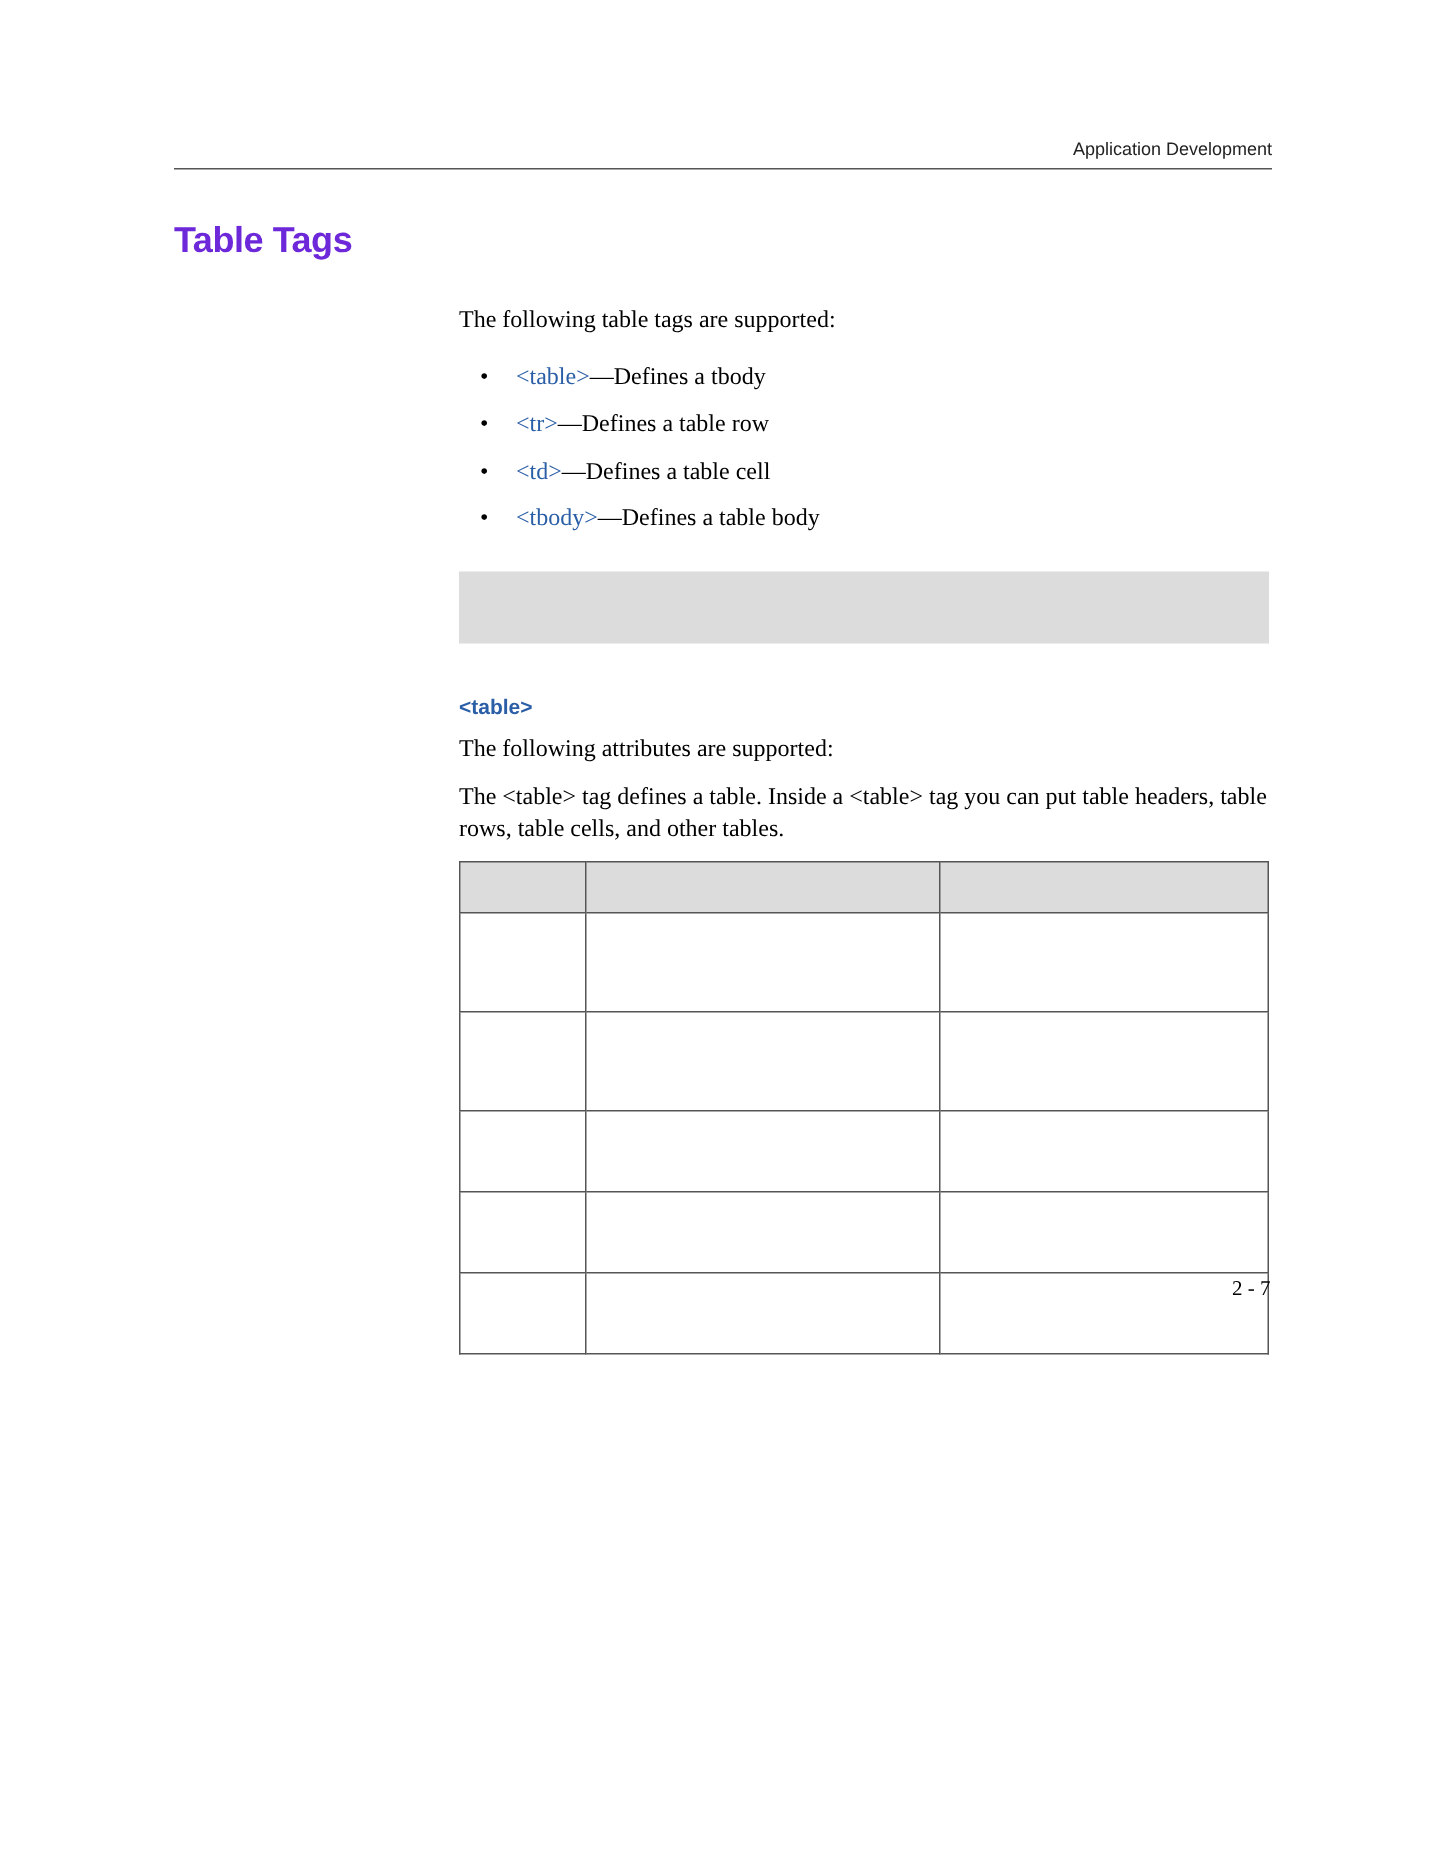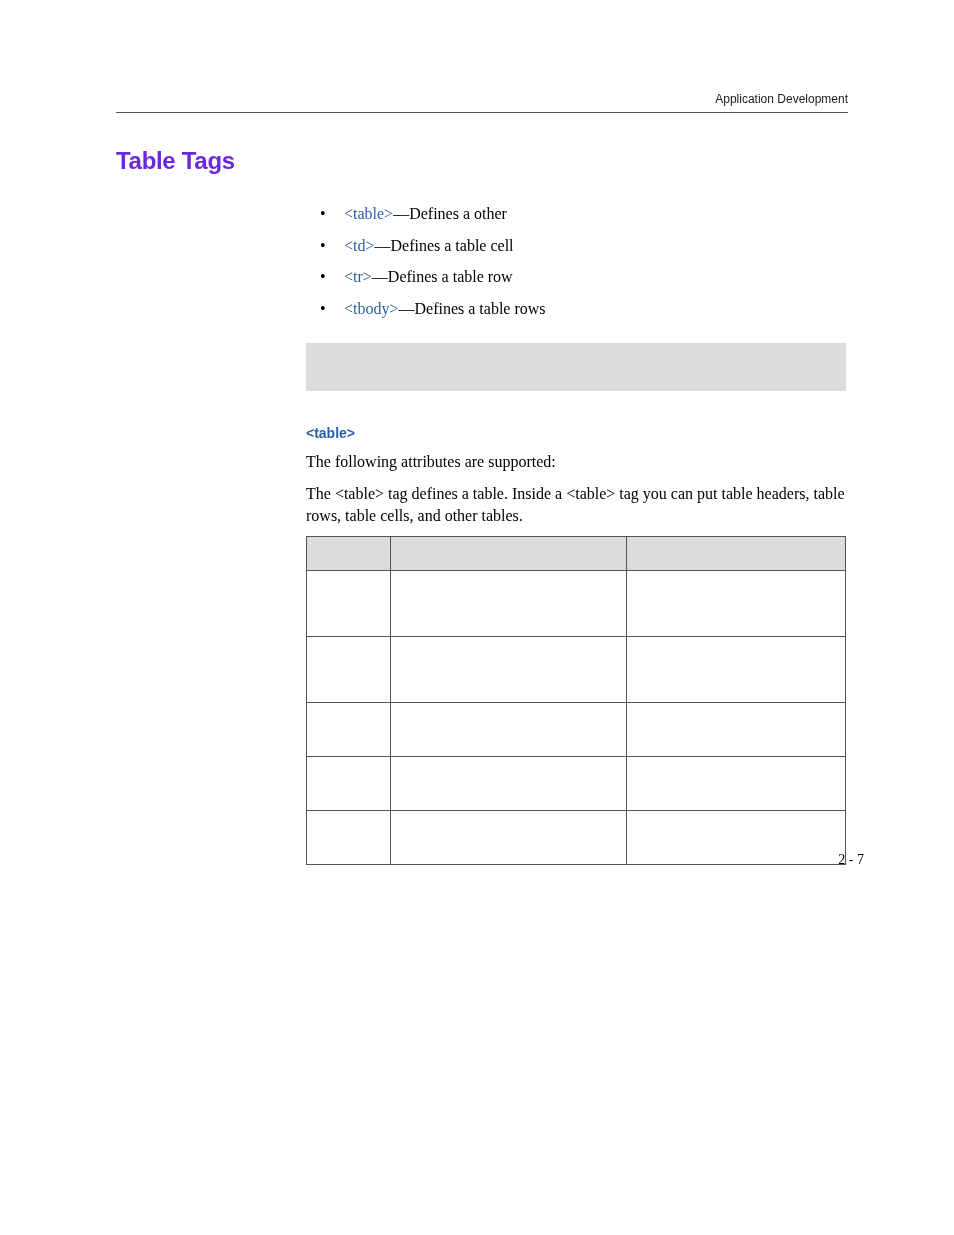--- a/index.html
+++ b/index.html
@@ -17,45 +17,46 @@
   .note-box { background: #dcdcdc; height: 48px; margin: 8px 0 34px 0; }
   .subhead { font-family: Arial, Helvetica, sans-serif; font-weight: bold; font-size: 14px; color: #2a5ea6; margin-bottom: 10px; }
   .para { font-size: 16px; line-height: 1.35; margin-bottom: 10px; }
   table.attr { border-collapse: collapse; width: 100%; margin-top: 8px; }
   table.attr th, table.attr td { border: 1px solid #555; }
   table.attr th { background: #dcdcdc; height: 34px; }
   table.attr td { height: 54px; }
   table.attr col.c1 { width: 84px; }
   table.attr col.c2 { width: 236px; }
   table.attr col.c3 { }
-  .page-num { position: absolute; right: 90px; bottom: 92px; font-family: Georgia, serif; font-size: 14px; }
+  .page-num { position: absolute; right: 107px; bottom: 92px; font-family: Georgia, serif; font-size: 14px; }
 </style>
 </head>
 <body>
 
 <div class="page">
   <div class="running-head">Application Development</div>
   <hr class="hr">
 
   <h2 class="section-title">Table Tags</h2>
 
   <div class="body-col">
+    <p class="intro">The following table tags are supported:</p>
 
     <ul class="tags">
       <li>
-        <span class="link">&lt;table&gt;</span><span>—Defines a other</span>
+        <span class="link">&lt;table&gt;</span><span>—Defines a tbody</span>
+      </li>
+      <li>
+        <span class="link">&lt;tr&gt;</span><span>—Defines a table row</span>
       </li>
       <li>
         <span class="link">&lt;td&gt;</span><span>—Defines a table cell</span>
       </li>
       <li>
-        <span class="link">&lt;tr&gt;</span><span>—Defines a table row</span>
-      </li>
-      <li>
-        <span class="link">&lt;tbody&gt;</span><span>—Defines a table rows</span>
+        <span class="link">&lt;tbody&gt;</span><span>—Defines a table body</span>
       </li>
     </ul>
 
     <div class="note-box"></div>
 
     <div class="subhead">&lt;table&gt;</div>
     <p class="para">The following attributes are supported:</p>
     <p class="para">The &lt;table&gt; tag defines a table. Inside a &lt;table&gt; tag you can put table headers, table rows, table cells, and other tables.</p>
 
     <table class="attr">

